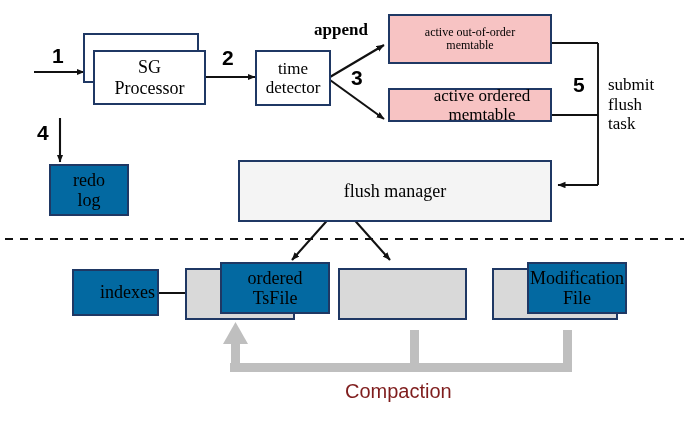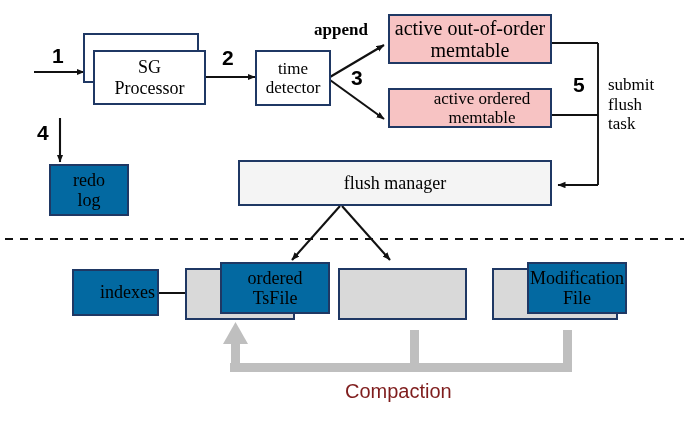--- a/index.html
+++ b/index.html
@@ -148,36 +148,36 @@
   <div class="node fill-white" style="left:255px; top:50px; width:76px; height:56px; font-size:17px;">
     <span class="lbl">time
 detector</span>
   </div>
 
   <div class="node fill-white" style="left:93px; top:50px; width:113px; height:55px; font-size:18px;">
     <span class="lbl">SG
 Processor</span>
   </div>
 
-  <div class="node fill-pink" style="left:388px; top:14px; width:164px; height:50px; font-size:20px;">
+  <div class="node fill-pink" style="left:388px; top:14px; width:164px; height:50px; font-size:12px;">
     <span class="lbl">active out-of-order
 memtable</span>
   </div>
 
-  <div class="node fill-pink" style="left:388px; top:88px; width:164px; height:40px; font-size:17px;padding-left:24px;">
+  <div class="node fill-pink" style="left:388px; top:88px; width:164px; height:34px; font-size:17px;padding-left:24px;">
     <span class="lbl">active ordered
 memtable</span>
   </div>
 
   <div class="node fill-gray" style="left:21px; top:164px; width:80px; height:52px; font-size:18px;">
     <span class="lbl">redo
 log</span>
   </div>
 
-  <div class="node fill-lgray" style="left:238px; top:160px; width:314px; height:46px; font-size:18px;">
+  <div class="node fill-lgray" style="left:238px; top:160px; width:314px; height:62px; font-size:18px;">
     <span class="lbl">flush manager</span>
   </div>
 
   <div class="node fill-gray" style="left:44px; top:269px; width:87px; height:47px; font-size:18px;padding-left:24px;">
     <span class="lbl">indexes</span>
   </div>
 
   <div class="stack-back gray" style="left:185px; top:268px; width:110px; height:52px;"></div>
   <div class="node fill-gray" style="left:192px; top:262px; width:110px; height:52px; font-size:18px;">
     <span class="lbl">ordered

